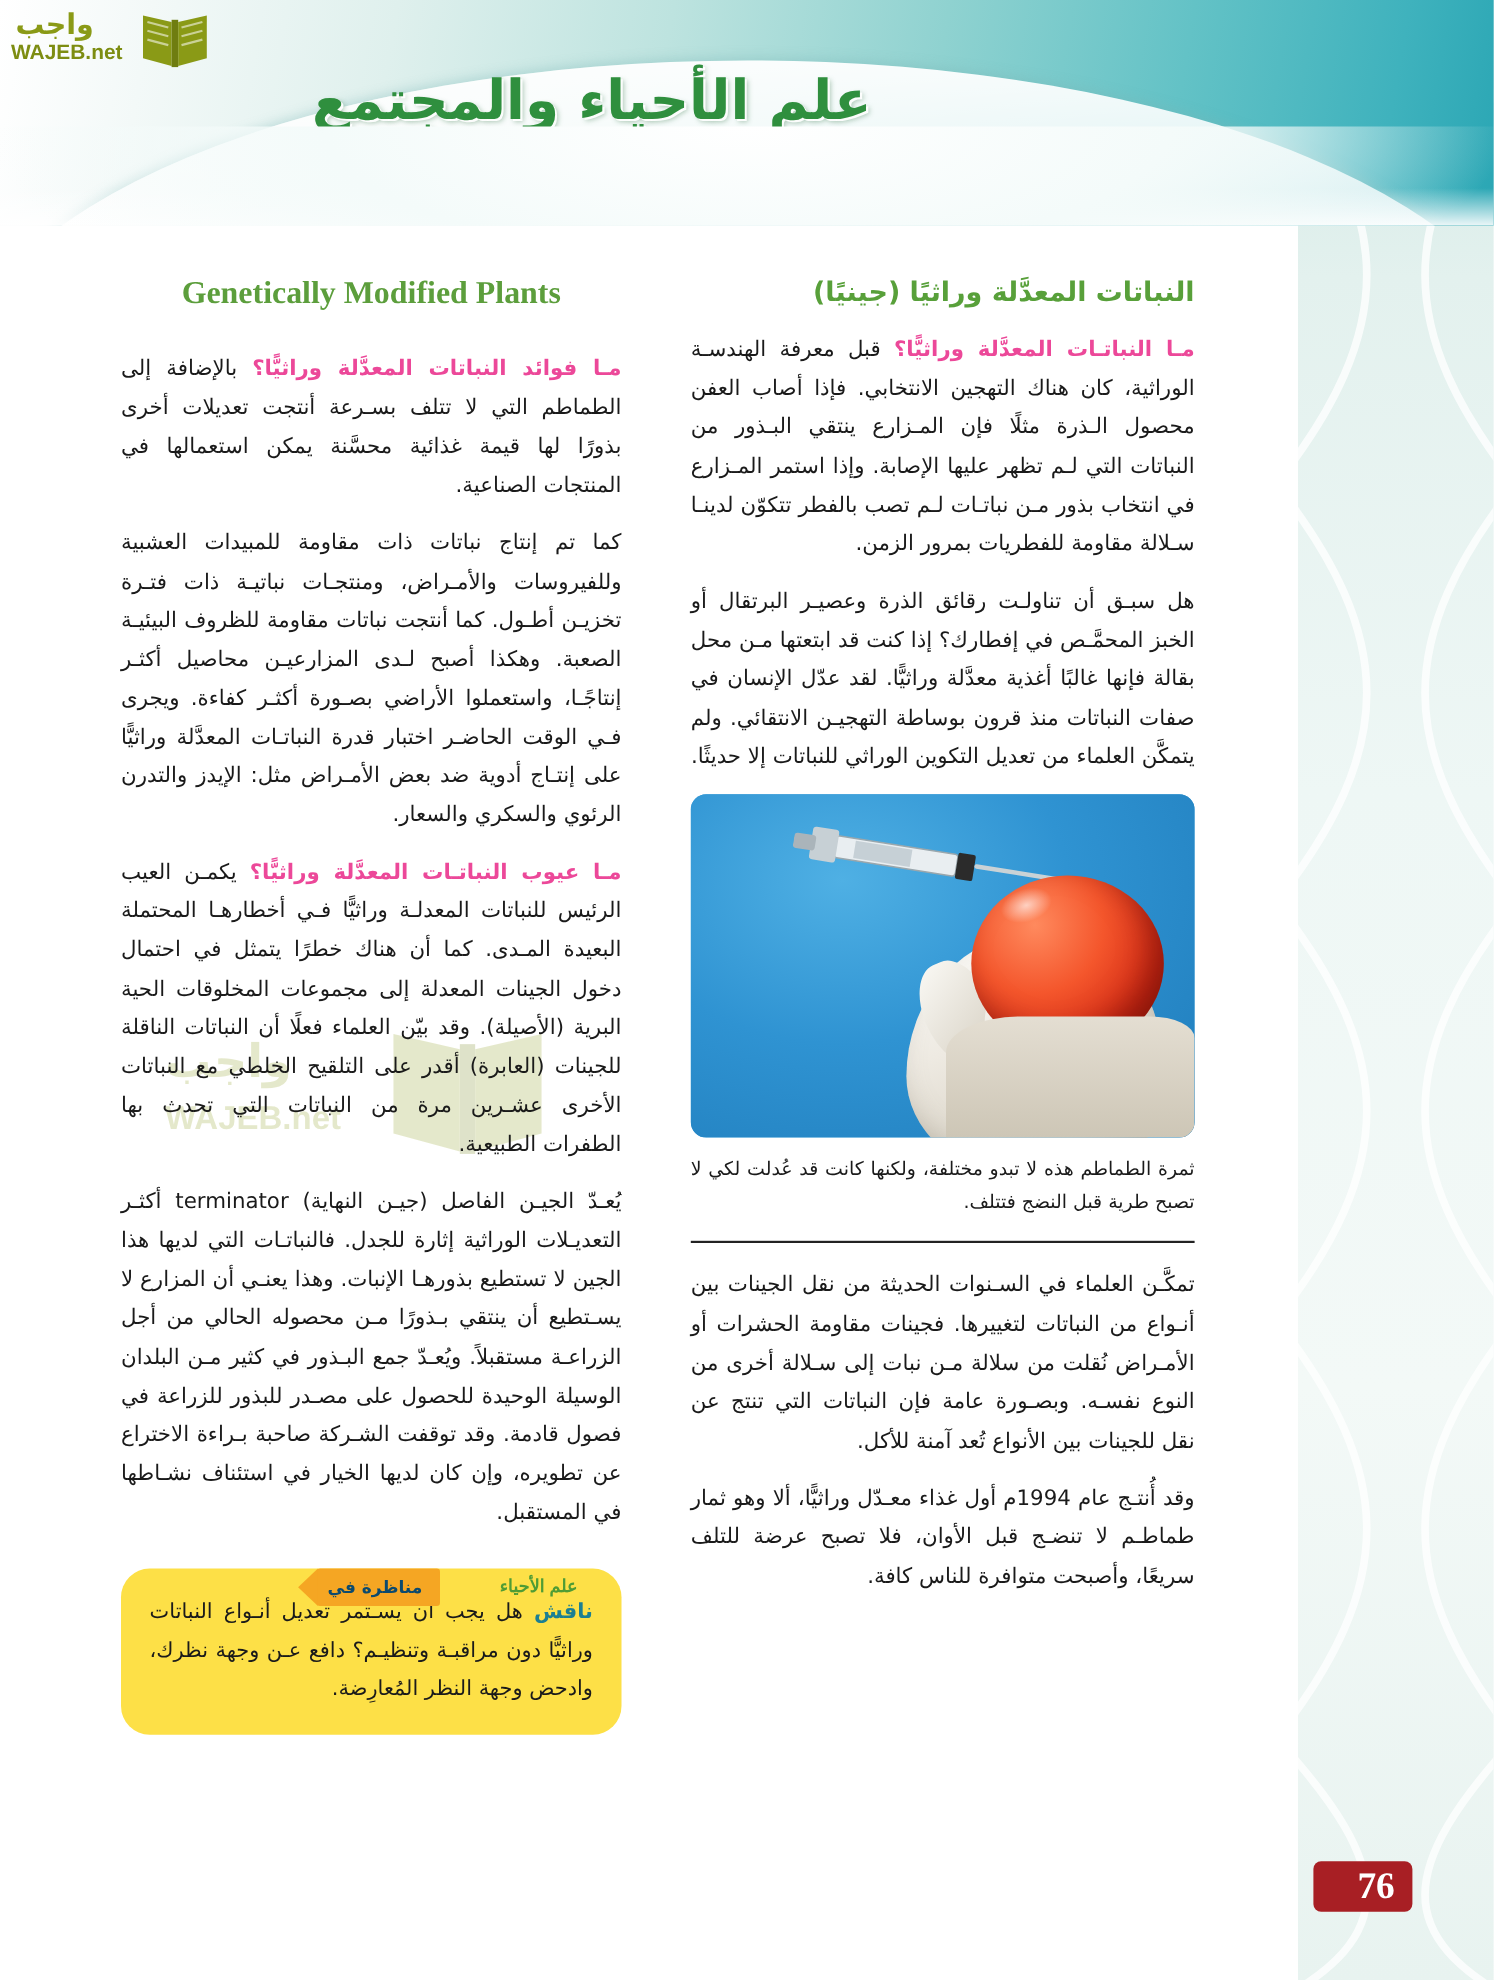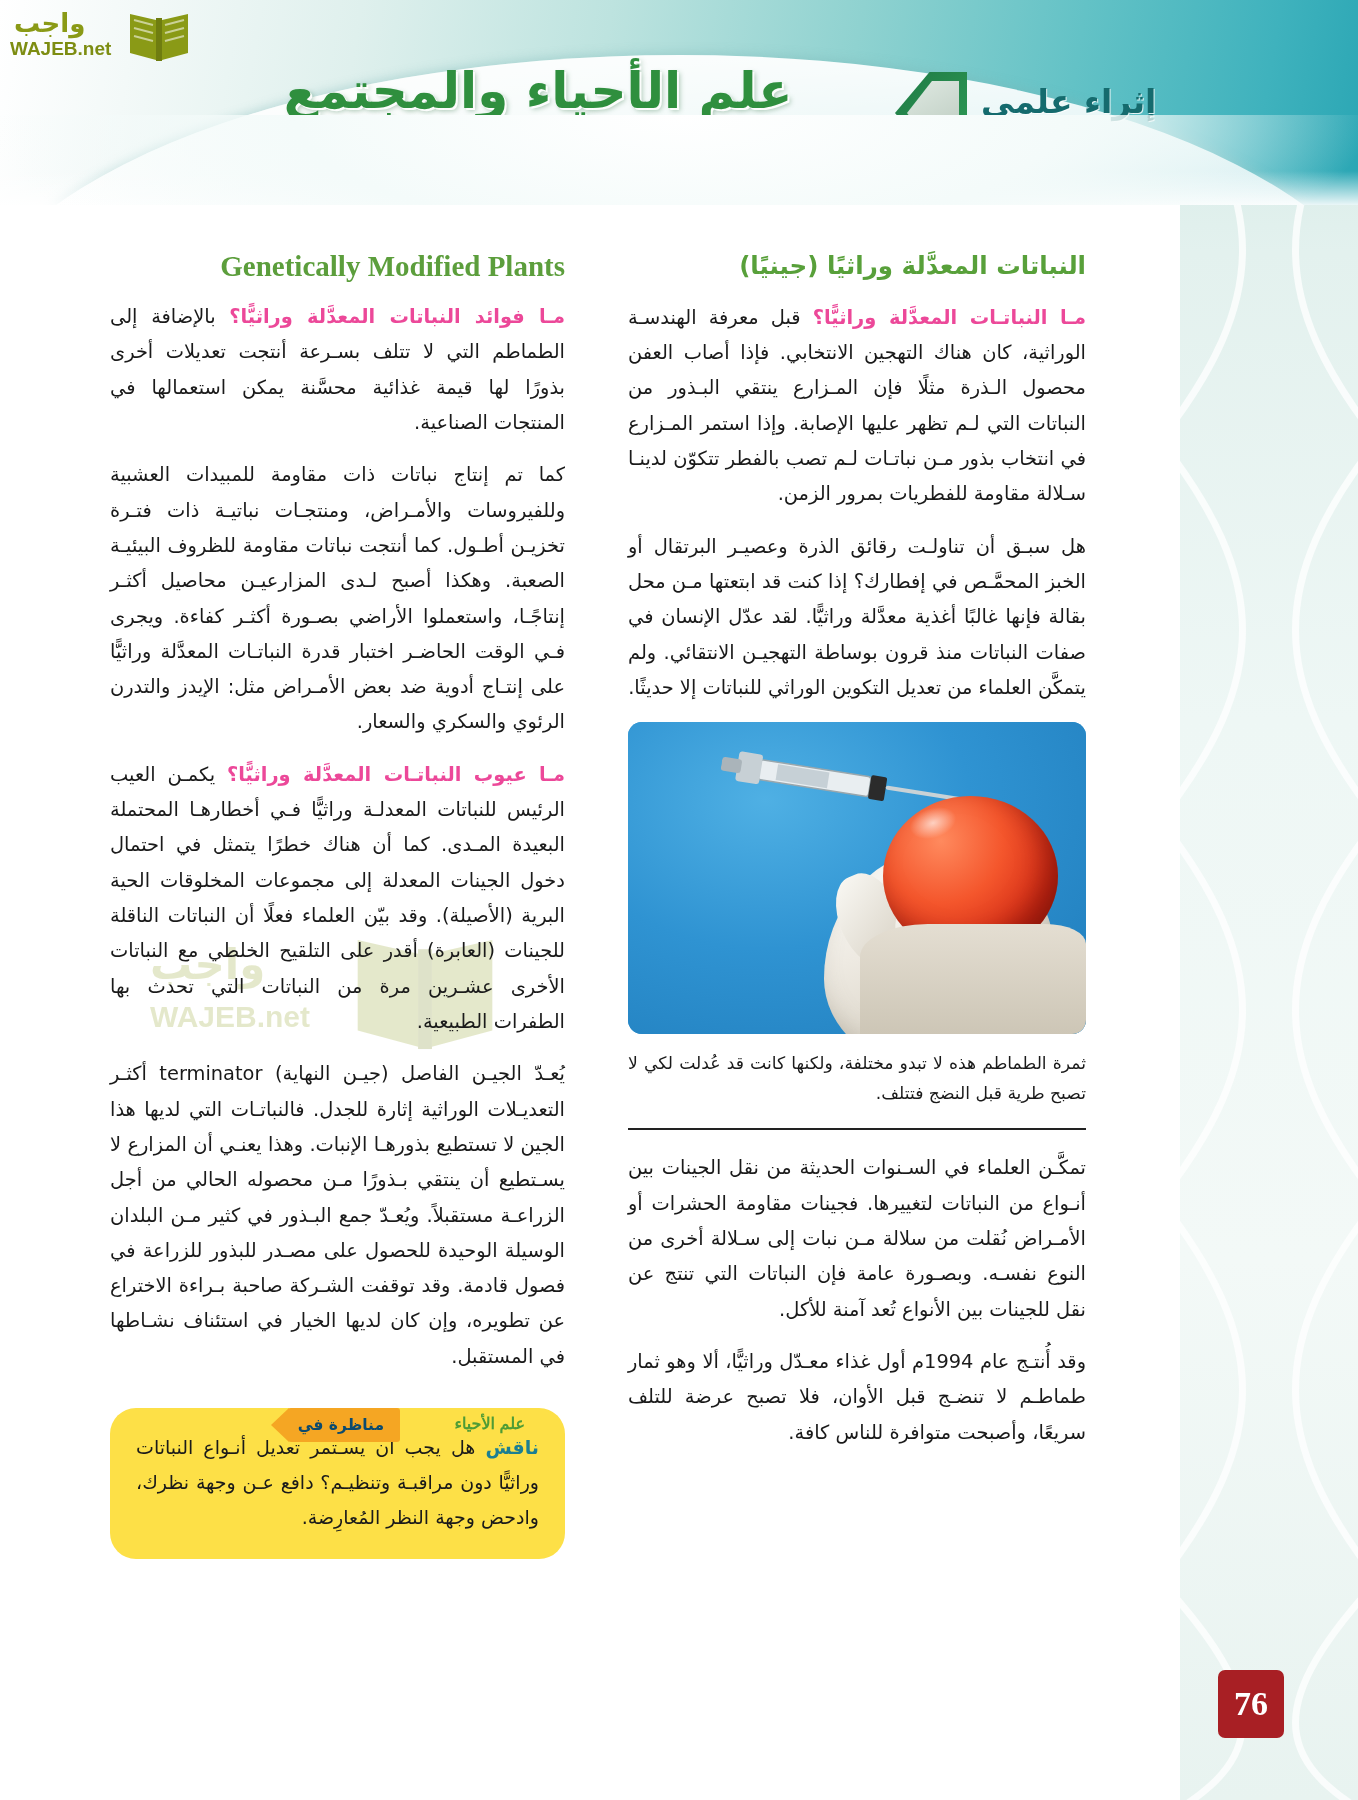--- a/index.html
+++ b/index.html
@@ -81,22 +81,22 @@
   .col-right{position:absolute;top:45px;right:272px;width:458px;direction:rtl;}
   .col-left {position:absolute;top:45px;left:110px;width:455px;direction:rtl;}
 
   .sec-head-ar{
     font-family:"DejaVu Sans","Liberation Sans",sans-serif;
     font-weight:bold;font-size:24.5px;color:#58a03a;margin:0 0 18px 0;
     text-align:right;line-height:1.3;
   }
   .sec-head-en{
     font-family:"Liberation Serif","DejaVu Serif",serif;
-    font-weight:bold;font-size:29px;color:#5c9e3c;margin:0 0 16px 0;
-    text-align:right;direction:ltr;
+    font-weight:bold;font-size:29px;color:#5c9e3c;margin:0 0 34px 0;
+    text-align:center;direction:ltr;
   }
 
   p.body{
     font-family:"DejaVu Sans","Liberation Sans",sans-serif;
     font-size:19.4px;line-height:1.82;color:#1a1a1a;margin:0 0 17px 0;
     text-align:justify;text-justify:inter-word;direction:rtl;
   }
   .lead{color:#ec4899;font-weight:bold;}
 
   .photo{
@@ -168,23 +168,23 @@
     padding:22px 26px 24px 26px;
   }
   .disc-body p{
     margin:0;font-family:"DejaVu Sans","Liberation Sans",sans-serif;
     font-size:19px;line-height:1.85;color:#1a1a1a;text-align:justify;direction:rtl;
   }
   .disc-lead{color:#1c7f92;font-weight:bold;}
 
   
   .pagenum{
-    position:absolute;bottom:62px;right:74px;width:66px;height:68px;
+    position:absolute;bottom:62px;right:74px;width:66px;height:46px;
     background:#a81f24;border-radius:7px;z-index:8;
-    display:flex;align-items:center;justify-content:center;
+    display:flex;align-items:center;justify-content:center;padding-left:24px;
   }
   .pagenum span{
     font-family:"Liberation Serif","DejaVu Serif",serif;font-weight:bold;
     font-size:34px;color:#ffffff;
   }
 
   
   .watermark{
     position:absolute;top:920px;left:150px;width:340px;height:180px;
     opacity:.22;z-index:1;pointer-events:none;
@@ -229,24 +229,20 @@
       <path d="M2 6 L28 12 L28 52 L2 45 Z" fill="#8a9a16"></path>
       <path d="M60 6 L34 12 L34 52 L60 45 Z" fill="#8a9a16"></path>
       <rect x="28" y="10" width="6" height="43" fill="#6f7d10"></rect>
       <path d="M6 12 L25 17 M6 20 L25 25 M6 28 L25 33" stroke="#ffffff" stroke-width="2" opacity=".55"></path>
       <path d="M56 12 L37 17 M56 20 L37 25 M56 28 L37 33" stroke="#ffffff" stroke-width="2" opacity=".55"></path>
     </svg>
   </div>
 
   <div class="page-title">علم الأحياء والمجتمع</div>
 
-  <div class="badge-wrap">
-    <div class="badge-diamond"></div>
-    <div class="badge-text">إثراء علمي</div>
-  </div>
 </div>
 
 <div class="watermark">
   <div class="wm-text">واجب</div>
   <div class="wm-text2">WAJEB.net</div>
   <svg width="150" height="130" viewBox="0 0 62 56" style="position:absolute;top:6px;left:200px">
     <path d="M2 6 L28 12 L28 52 L2 45 Z" fill="#8a9a16"></path>
     <path d="M60 6 L34 12 L34 52 L60 45 Z" fill="#8a9a16"></path>
     <rect x="28" y="10" width="6" height="43" fill="#6f7d10"></rect>
   </svg>

